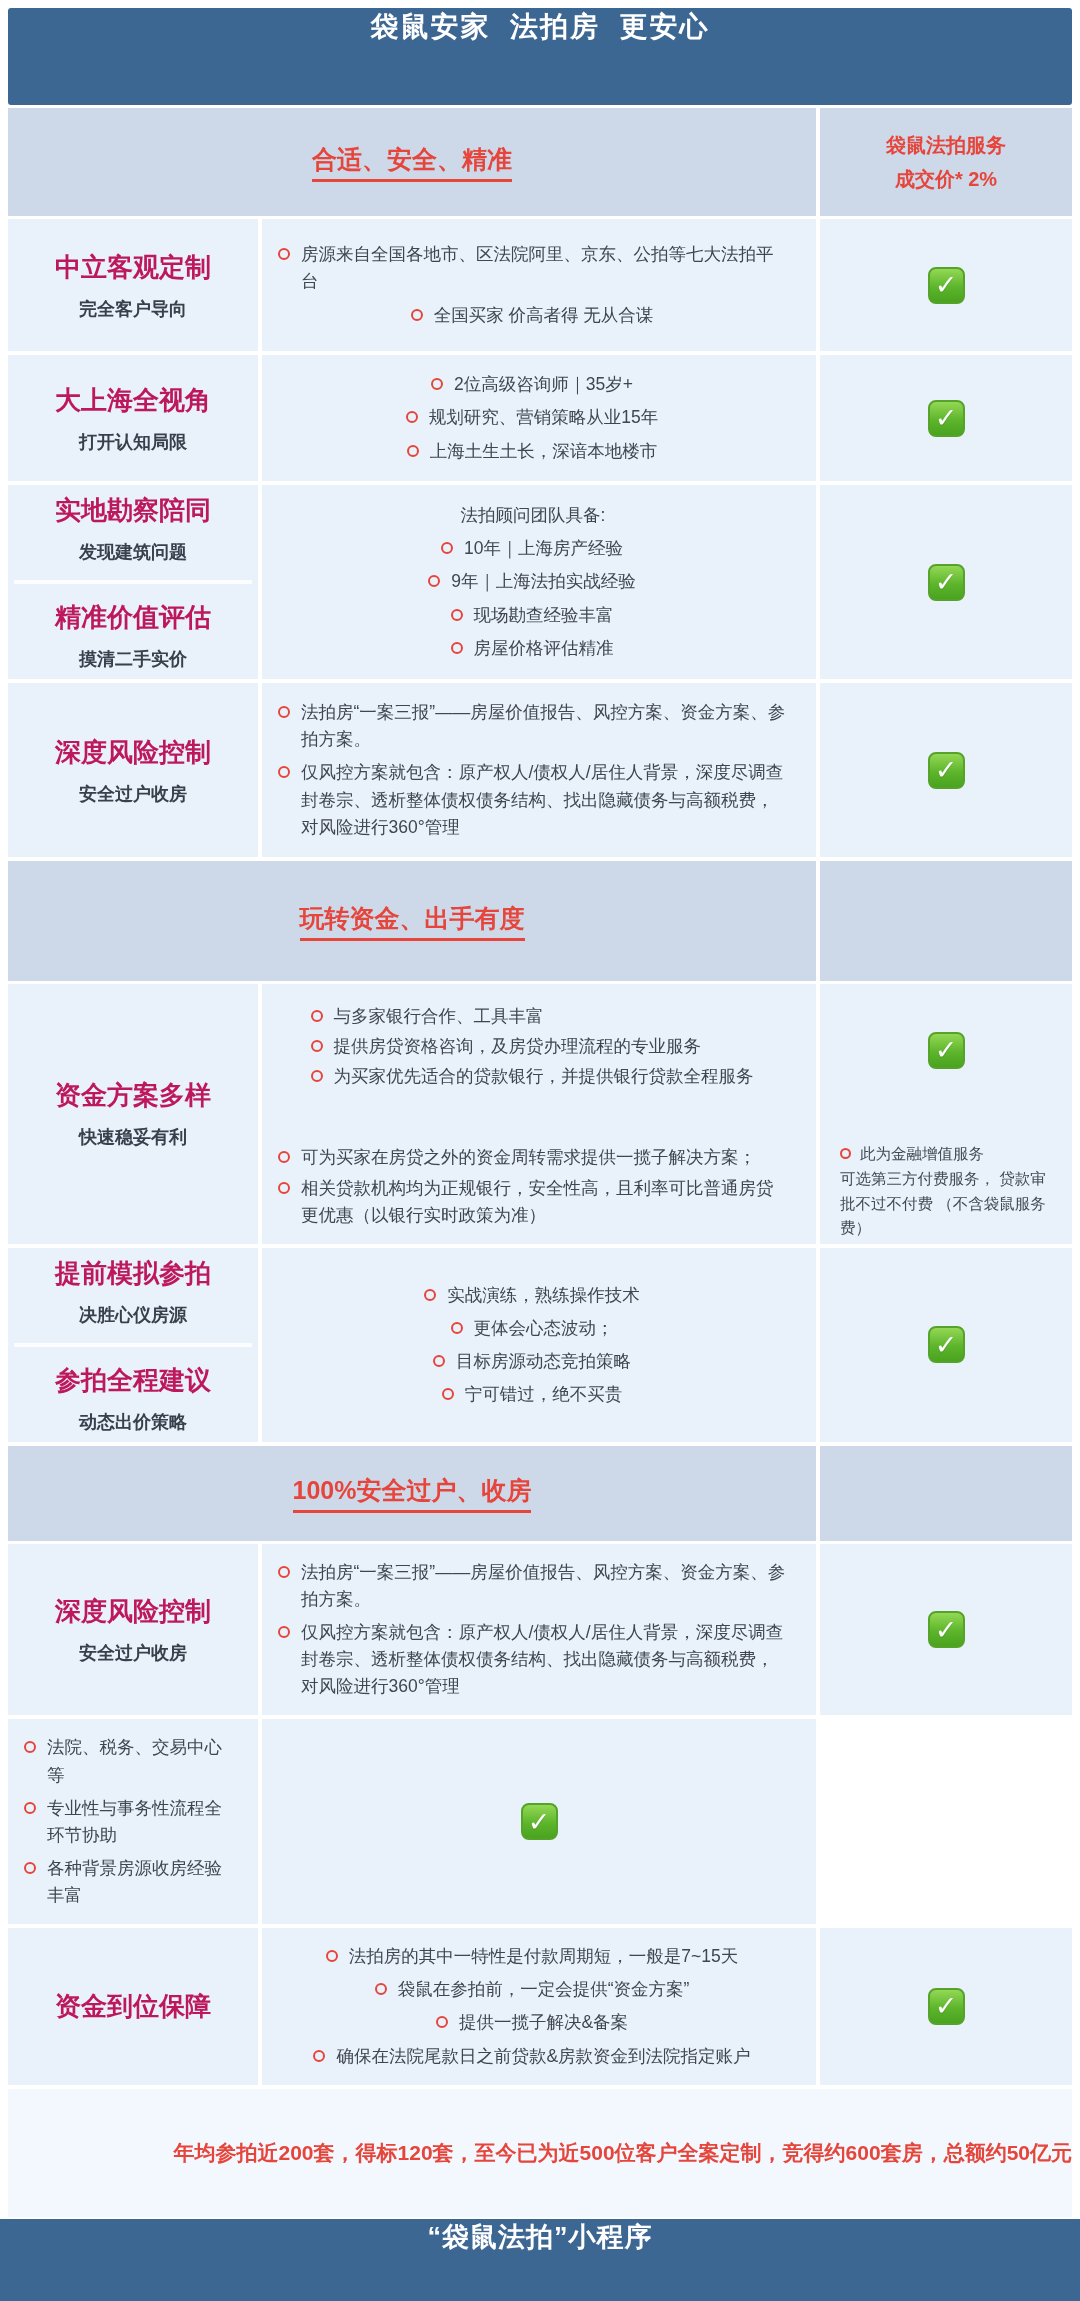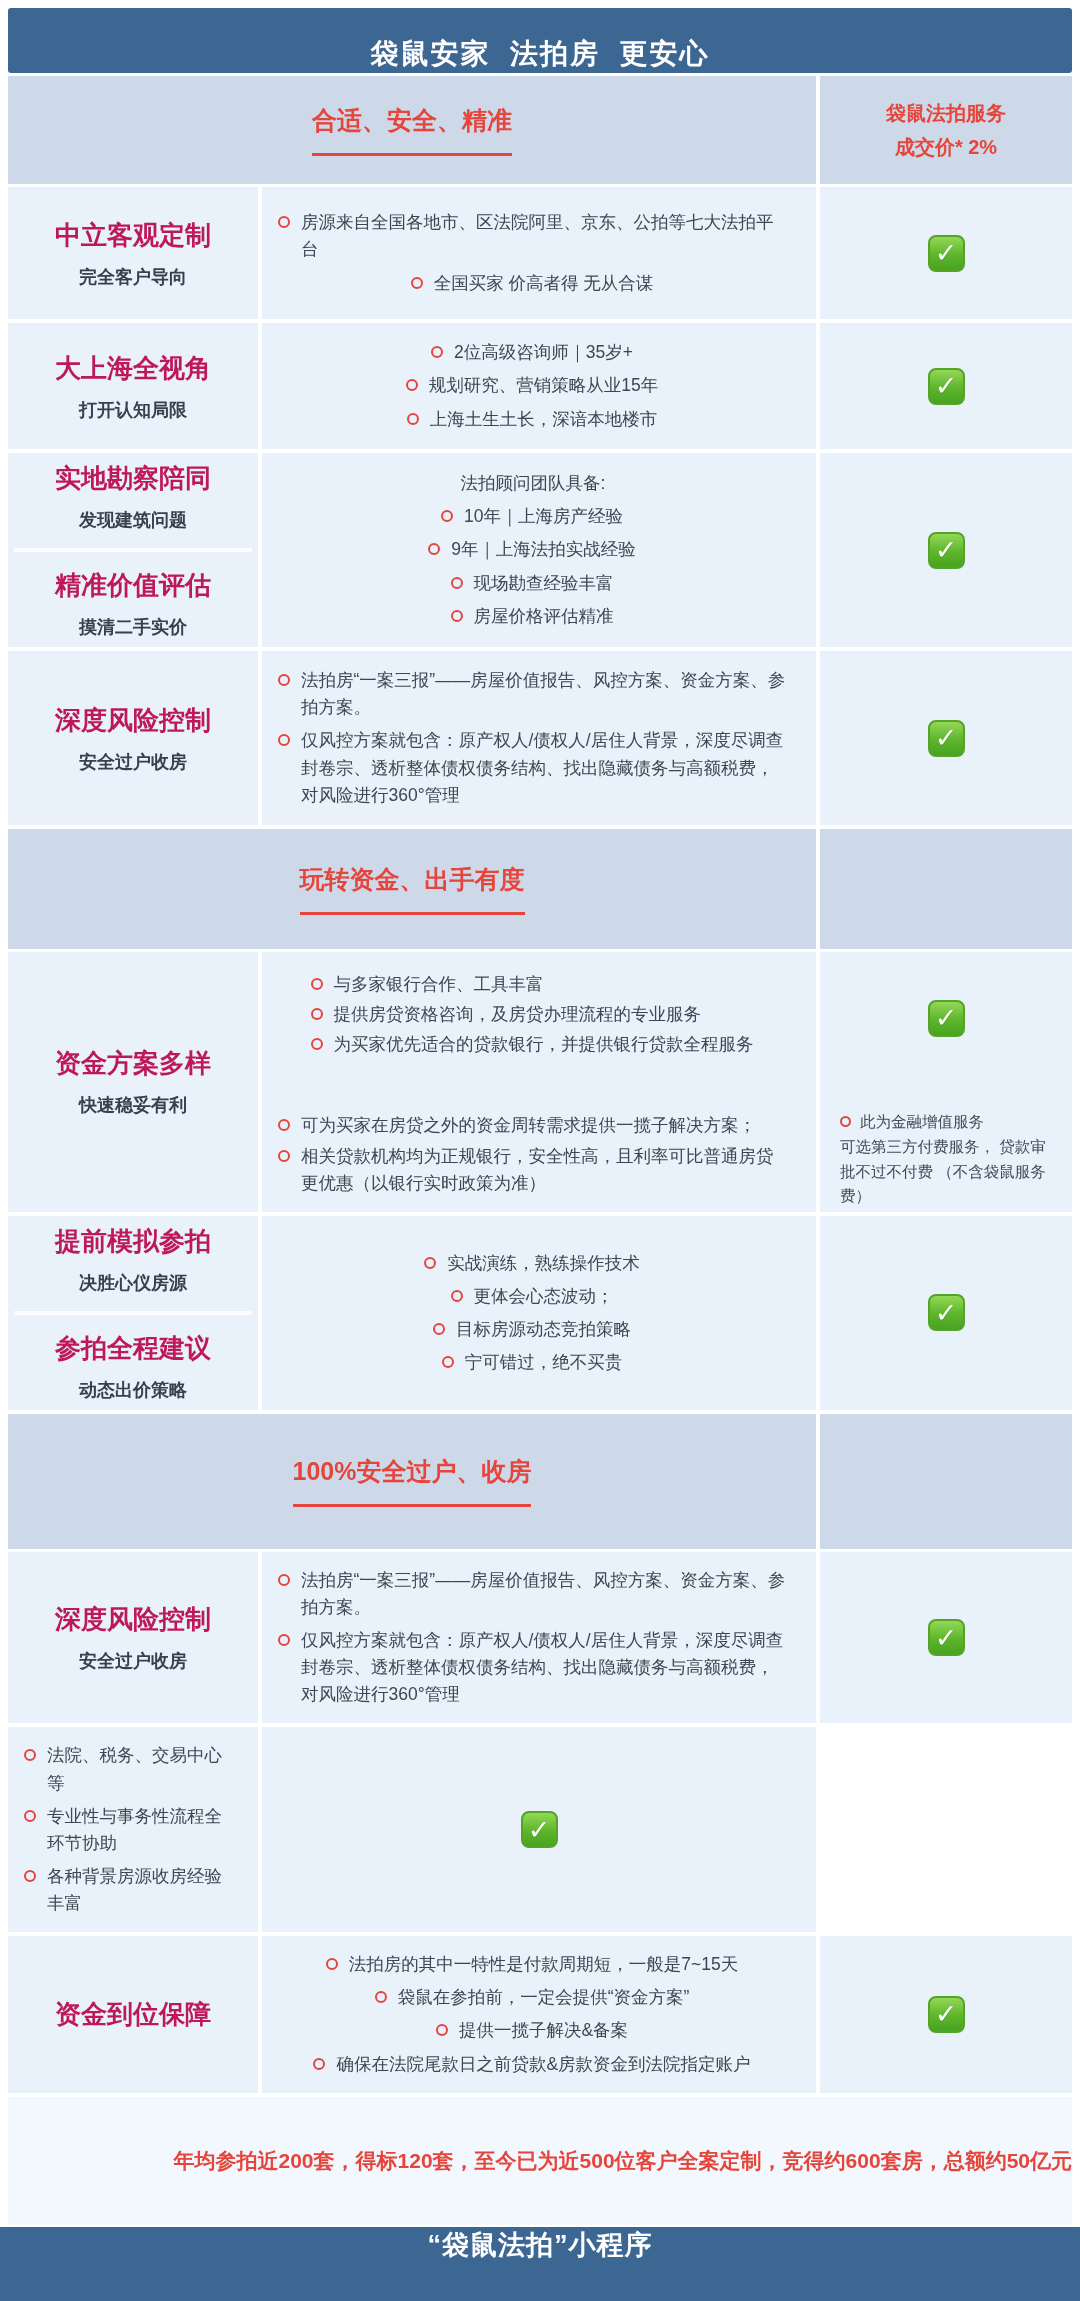--- a/index.html
+++ b/index.html
@@ -7,47 +7,47 @@
   body {
     width: 1080px;
     font-family: "Liberation Sans", "DejaVu Sans", sans-serif;
     color: #3f4551;
   }
   .pad { padding: 0 8px; }
 
   
   .app-header {
     margin: 8px 8px 3px;
-    height: 65px;
+    height: 97px;
     background: #3d6793;
     border-radius: 3px;
-    display: flex; align-items: flex-end; justify-content: center;
+    display: flex; align-items: flex-start; justify-content: center;
   }
   .app-title {
     color: #fff; font-size: 28px; font-weight: bold;
     letter-spacing: 2px; white-space: pre;
   }
 
   
   .band {
     display: grid; grid-template-columns: 808px 252px; gap: 4px;
     margin-bottom: 3px;
   }
   .band-cell { background: #cdd9e8; }
   .band-main { display: flex; align-items: center; justify-content: center; }
   .band-title {
     color: #e6453c; font-size: 25px; font-weight: bold;
-    border-bottom: 3px solid #e6453c; padding-bottom: 16px;
+    border-bottom: 3px solid #e6453c; padding-bottom: 3px;
   }
   .band-side {
     display: flex; flex-direction: column; align-items: center; justify-content: center;
     color: #e6453c; font-weight: bold; font-size: 20px; line-height: 1.7;
     text-align: center; white-space: pre;
   }
-  .h108 { height: 108px; } .h120 { height: 120px; } .h113 { height: 135px; }
+  .h108 { height: 108px; } .h120 { height: 120px; } .h113 { height: 95px; }
 
   
   .row {
     display: grid; grid-template-columns: 250px 554px 252px; gap: 4px;
     margin-bottom: 4px;
   }
   .cell { background: #e9f2fa; }
   .left-cell {
     display: flex; flex-direction: column; align-items: center; justify-content: center;
     text-align: center; padding: 8px 6px;

